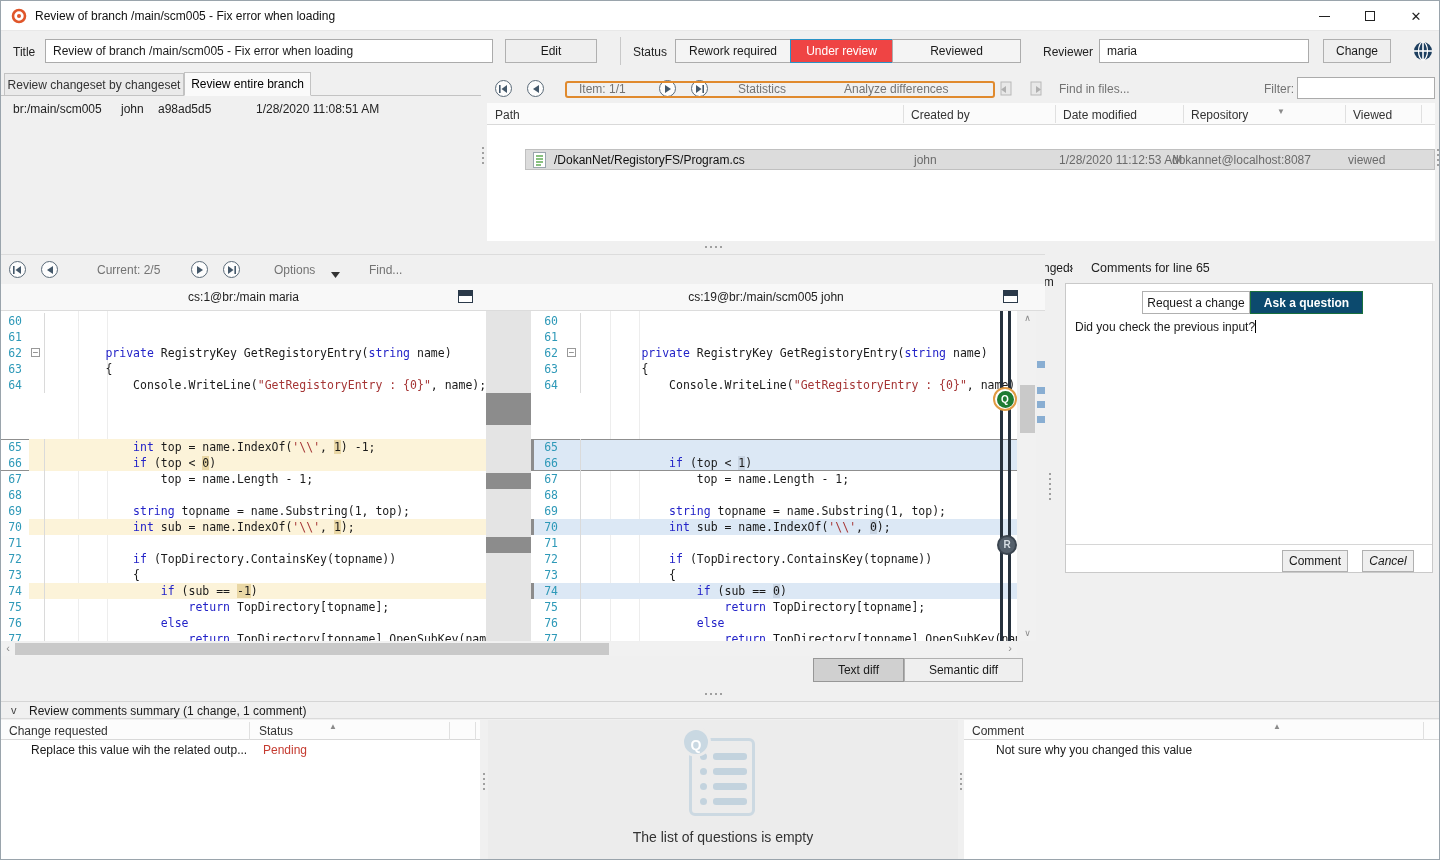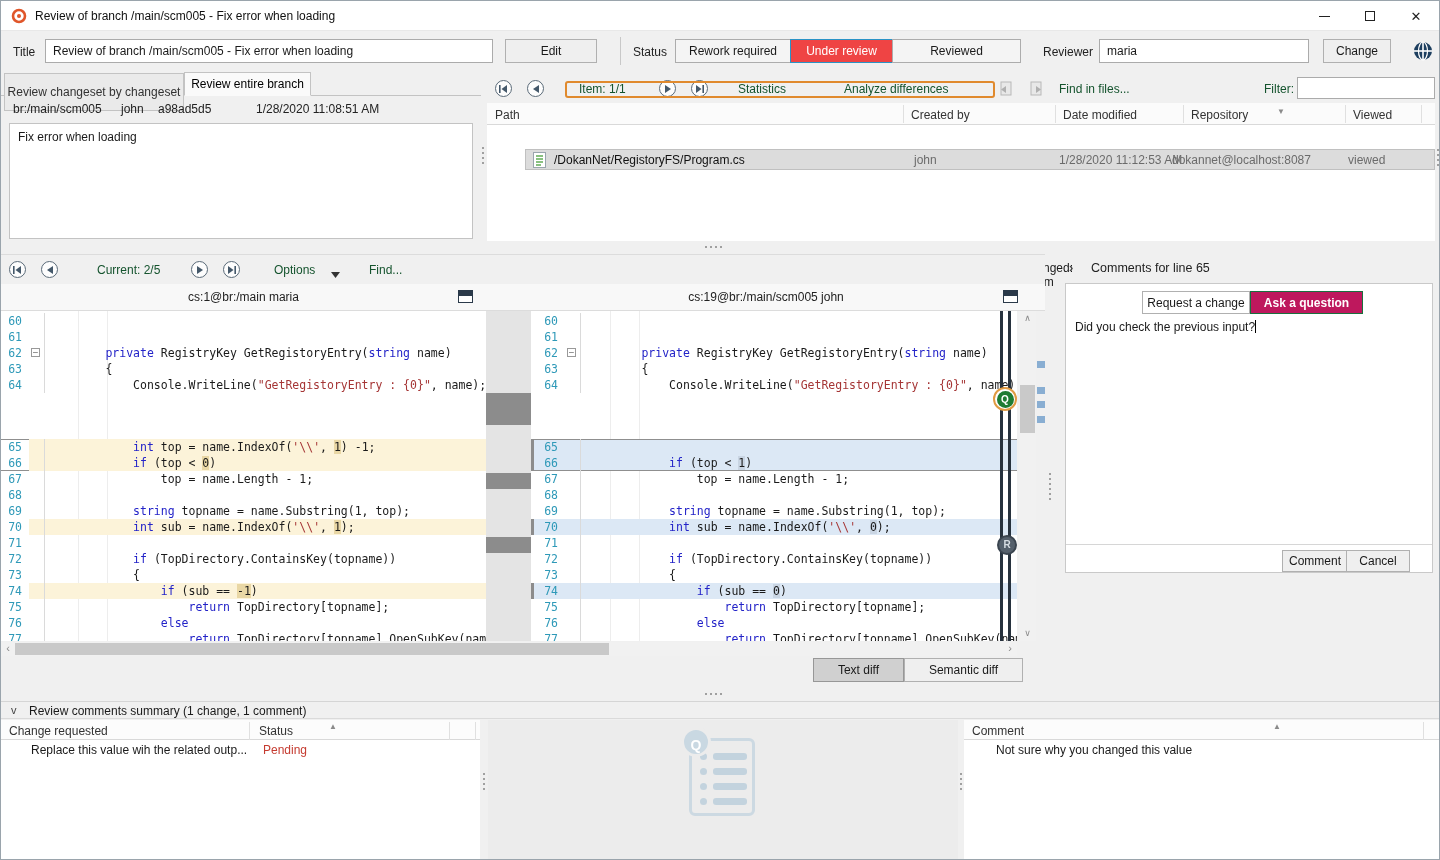--- a/index.html
+++ b/index.html
@@ -21,29 +21,29 @@
   .hdr { position:absolute; left:0; top:30px; width:100%; height:40px; background:#f0f0f0; }
   .lbl { position:absolute; color:#222; }
   .tbox { position:absolute; background:#fff; border:1px solid #ababab; font-size:12px; padding:0 7px; line-height:22px; color:#1a1a1a; }
   .btn { position:absolute; background:#efefef; border:1px solid #b0b0b0; font-size:12px; text-align:center; color:#1a1a1a; display:flex; align-items:center; justify-content:center; cursor:default; }
   .vsep { position:absolute; width:1px; background:#c8c8c8; }
   .seg { border:1px solid #acacac; background:#f4f4f4; }
   .seg.on { background:#ef4444; border-color:#2a93c6; color:#fff; }
   .globe { position:absolute; left:1412px; top:40px; }
 
   
-  .tab { position:absolute; top:72px; height:38px; display:flex; align-items:center; justify-content:center; font-size:12px; border:1px solid #c3c3c3; background:#eaeaea; color:#333; }
+  .tab { position:absolute; top:72px; height:23px; display:flex; align-items:center; justify-content:center; font-size:12px; border:1px solid #c3c3c3; background:#eaeaea; color:#333; }
   .tab.on { background:#fafafa; border-bottom:1px solid #fafafa; height:24px; top:71px; z-index:2; color:#000; }
   .tabline { position:absolute; top:94px; height:1px; background:#c3c3c3; }
   .info-row span { position:absolute; top:101px; color:#222; }
   .comm-box { position:absolute; left:8px; top:122px; width:464px; height:116px; background:#fff; border:1px solid #c3c3c3; padding:6px 8px; color:#1a1a1a; }
 
   
   .circ { position:absolute; width:17px; height:17px; border:1px solid #5a6a78; border-radius:50%; display:flex; align-items:center; justify-content:center; background:#fdfdfd; cursor:default; }
-  .toolbar-label { position:absolute; color:#14532d; cursor:default; }
+  .toolbar-label { position:absolute; color:#737373; cursor:default; }
   .files-panel { position:absolute; left:486px; top:102px; width:948px; height:138px; background:#fff; border-top:1px solid #d9d9d9; }
   .ftab-hdr { position:absolute; left:486px; top:102px; width:948px; height:22px; background:#fbfbfb; border-bottom:1px solid #d9d9d9; }
   .ftab-hdr span { position:absolute; top:5px; color:#333; }
   .colsep { position:absolute; top:104px; height:18px; width:1px; background:#e0e0e0; }
   .sort { position:absolute; font-size:8px; color:#8a8a8a; }
   .group-row { position:absolute; left:486px; top:128px; height:20px; }
   .expander { position:absolute; left:497px; top:133px; width:9px; height:9px; border:1px solid #8a8a8a; background:#fff; font-size:8px; line-height:7px; text-align:center; color:#444; }
   .cbadge { position:absolute; left:512px; top:131px; width:15px; height:15px; background:#2f7bc3; border-radius:3px; color:#fff; font-weight:bold; font-size:10px; text-align:center; line-height:15px; box-shadow:1px 1px 0 #9db8d2; }
   .file-row { position:absolute; left:524px; top:148px; width:910px; height:21px; background:#dcdcdc; border:1px solid #c0c0c0; }
   .file-row span { position:absolute; top:3px; color:#6b6b6b; }
@@ -101,21 +101,21 @@
 
   .diffmode-btn { height:24px; }
   .diffmode-btn.on { background:#d0d0d0; border-color:#979797; }
 
   
   .cmt-hdr-chev { position:absolute; left:1068px; top:259px; color:#444; font-size:13px; font-weight:bold; }
   .cmt-title { position:absolute; left:1090px; top:260px; font-size:12.5px; color:#222; }
   .cmt-box { position:absolute; left:1064px; top:282px; width:368px; height:290px; background:#fff; border:1px solid #c9c9c9; }
   .cmt-btn { position:absolute; top:7px; height:23px; font-size:12px; font-weight:bold; }
   .cmt-btn.plain { background:#fff; border:1px solid #b0b0b0; font-weight:normal; }
-  .cmt-btn.green { background:#be185d; border:1px solid #19703d; color:#fff; }
+  .cmt-btn.green { background:#0c4a6e; border:1px solid #19703d; color:#fff; }
   .draft { position:absolute; left:9px; top:36px; right:9px; color:#1a1a1a; }
   .caret { display:inline-block; width:1px; height:13px; background:#000; vertical-align:-2px; }
   .cmt-foot-line { position:absolute; left:0; top:260px; width:100%; height:1px; background:#d6d6d6; }
 
   
   .sum-hdr { position:absolute; left:0; top:700px; width:100%; height:18px; background:#f0f0f0; border-top:1px solid #d5d5d5; border-bottom:1px solid #dadada; }
   .sum-chev { position:absolute; left:10px; top:2px; font-size:11px; color:#444; }
   .sum-title { position:absolute; left:28px; top:2px; color:#1a1a1a; }
   .panel-white { position:absolute; top:719px; height:141px; background:#fff; }
   .thead { position:absolute; top:719px; height:20px; background:#fcfcfc; border-bottom:1px solid #d9d9d9; }
@@ -180,21 +180,20 @@
   <div class="tab" style="left:3px;width:180px;">Review changeset by changeset</div>
   <div class="tab on" style="left:183px;width:127px;">Review entire branch</div>
   <div class="tabline" style="left:0;width:3px;"></div>
   <div class="tabline" style="left:310px;width:170px;"></div>
   <div class="info-row">
     <span style="left:12px;">br:/main/scm005</span>
     <span style="left:120px;">john</span>
     <span style="left:157px;">a98ad5d5</span>
     <span style="left:222px;margin-left:33px;">1/28/2020 11:08:51 AM</span>
   </div>
-  <div class="comm-box">Fix error when loading</div>
   <span class="dots-v" style="left:481px;top:146px;">
       <i></i>
       <i></i>
       <i></i>
       <i></i>
     </span>
 
   <span class="circ" style="left:494px;top:79px;">
       <svg width="9" height="8">
         <rect x="0" y="0" width="1.6" height="8" fill="#44586a"></rect>
@@ -576,21 +575,21 @@
   <button class="btn diffmode-btn" style="left:903px;top:657px;width:119px;">Semantic diff</button>
 
   <span class="cmt-hdr-chev">›</span>
   <span class="cmt-title">Comments for line 65</span>
   <div class="cmt-box">
     <button class="btn cmt-btn plain" style="left:76px;width:108px;">Request a change</button>
     <button class="btn cmt-btn green" style="left:184px;width:113px;">Ask a question</button>
     <div class="draft"><span>Did you check the previous input?</span><span class="caret"></span></div>
     <div class="cmt-foot-line"></div>
     <button class="btn" style="left:216px;top:266px;width:66px;height:22px;">Comment</button>
-    <button class="btn" style="left:280px;top:266px;width:64px;height:22px;">Cancel</button>
+    <button class="btn" style="left:296px;top:266px;width:52px;height:22px;font-style:italic;">Cancel</button>
   </div>
 
   <span class="dots-h" style="left:704px;top:692px;">
       <i></i>
       <i></i>
       <i></i>
       <i></i>
     </span>
 
   <div class="sum-hdr">
@@ -630,20 +629,21 @@
     <span class="rowi" style="top:42px;">
         <i></i>
         <b></b>
       </span>
     <span class="rowi" style="top:57px;">
         <i></i>
         <b></b>
       </span>
   </div>
   <div class="q-circ">Q</div>
+  <div class="empty-txt">The list of questions is empty</div>
 
   <span class="dots-v" style="left:959px;top:772px;">
       <i></i>
       <i></i>
       <i></i>
       <i></i>
     </span>
 
   <div class="panel-white" style="left:963px;width:477px;"></div>
   <div class="thead" style="left:963px;width:477px;">

